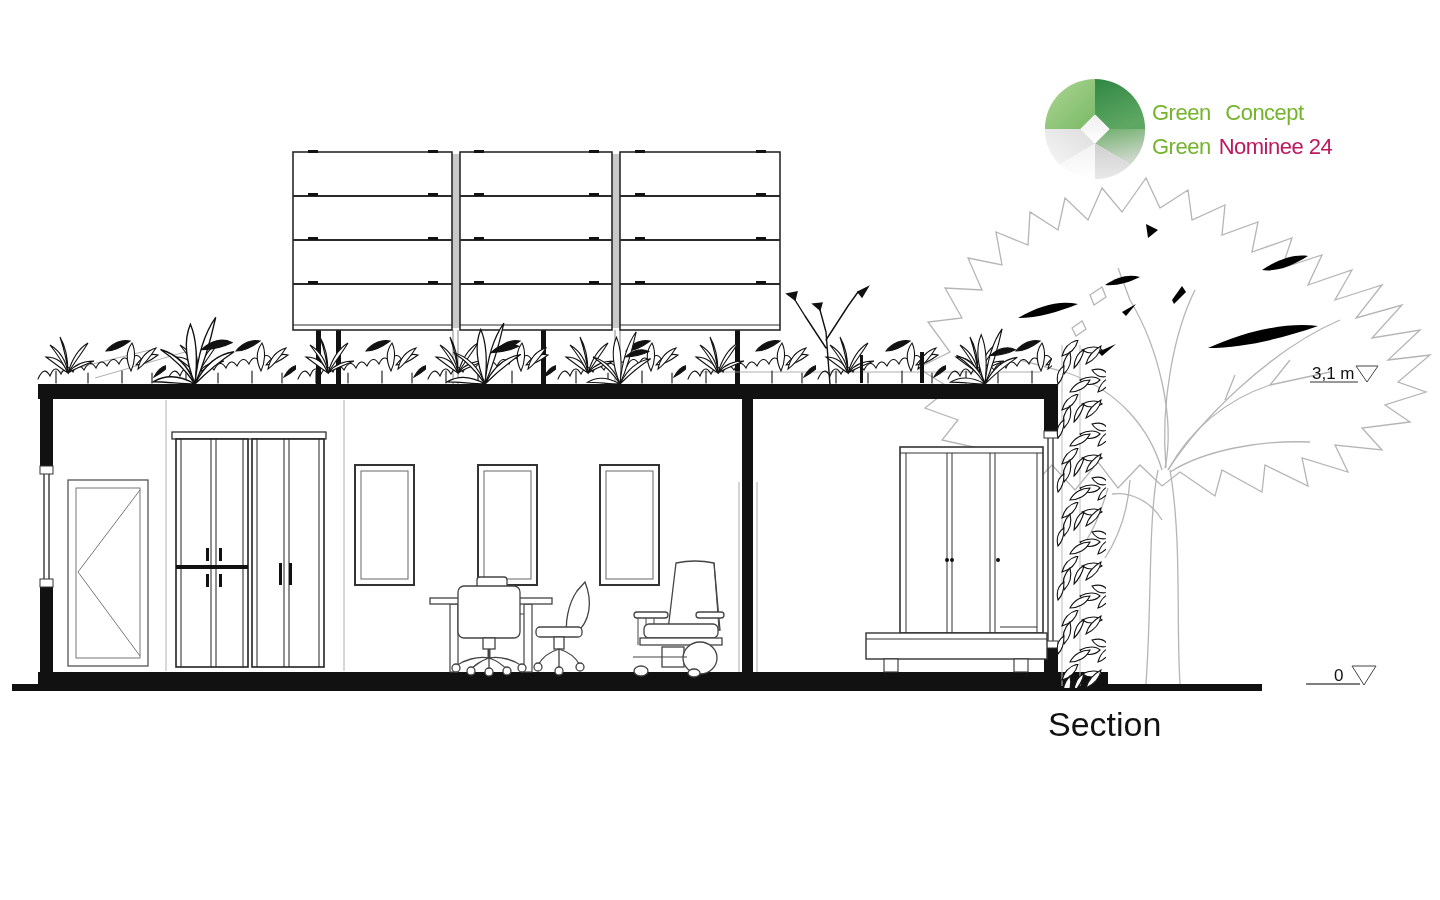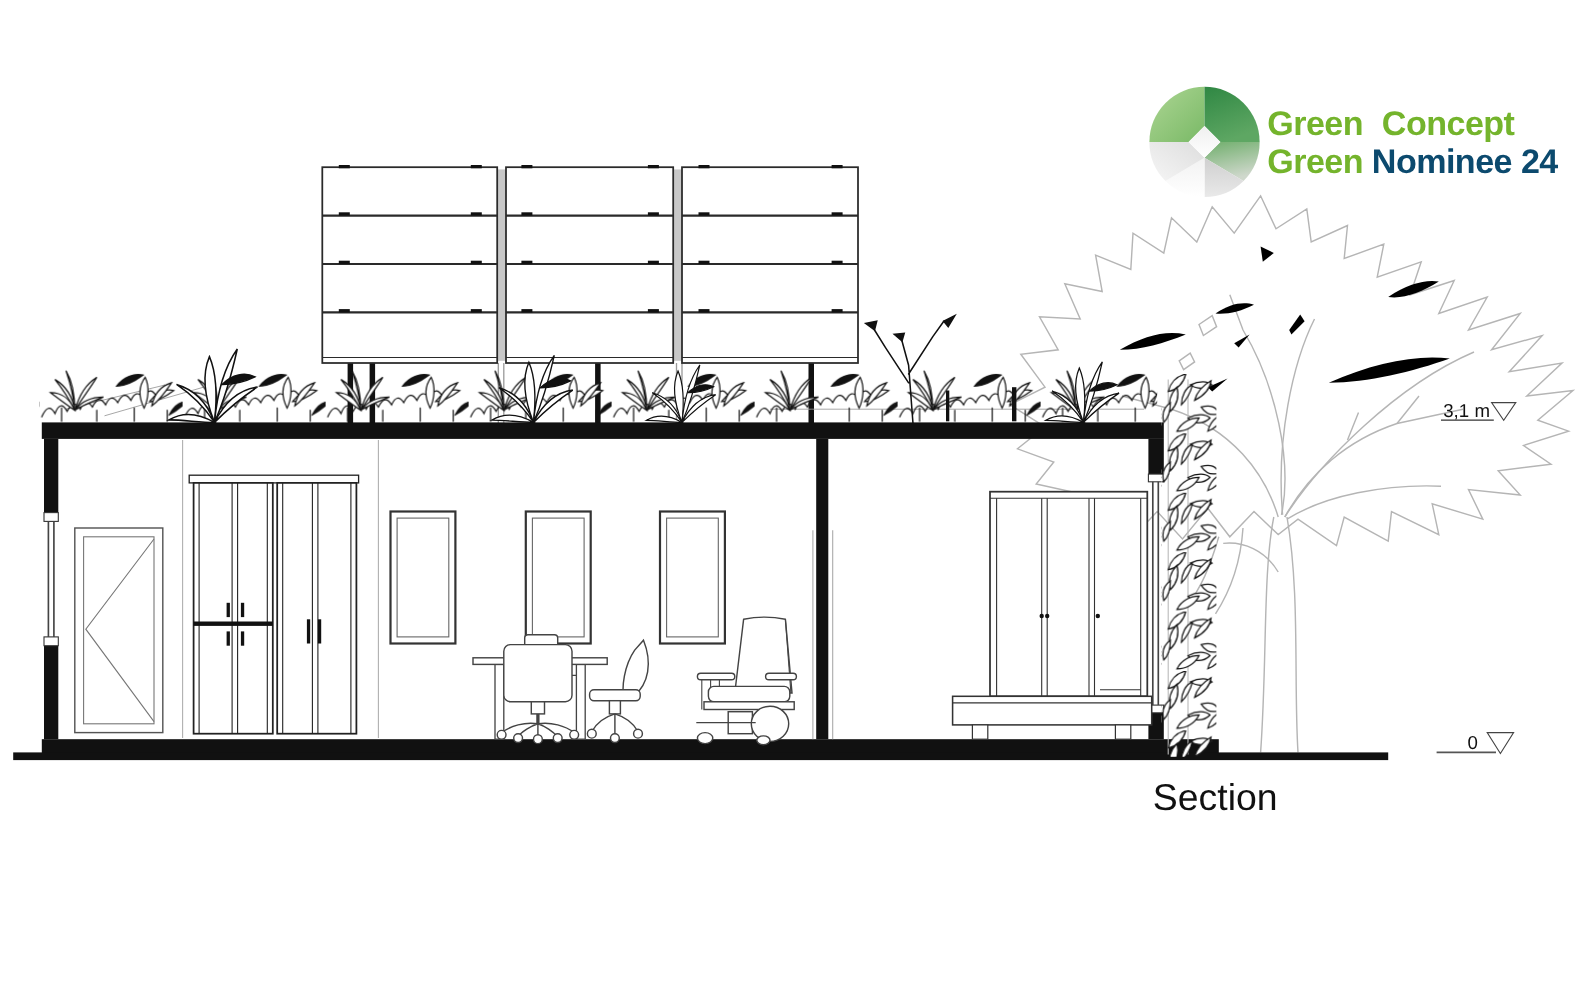--- a/index.html
+++ b/index.html
@@ -3,24 +3,24 @@
 <meta charset="utf-8">
 <style>
   html,body{margin:0;padding:0;background:#fff;}
   .stage{position:relative;width:1440px;height:900px;background:#ffffff;overflow:hidden;
          font-family:"Liberation Sans",sans-serif;}
   .drawing-svg{position:absolute;left:0;top:0;}
   
   .badge{position:absolute;left:1042px;top:76px;width:380px;height:112px;}
   .badge-gem{position:absolute;left:0;top:0;width:106px;height:106px;}
   .badge-text{position:absolute;left:110px;top:20px;white-space:nowrap;
-              font-weight:bold;font-size:31px;line-height:34px;letter-spacing:-0.5px;}
+              font-weight:normal;font-size:22px;line-height:34px;letter-spacing:-0.5px;}
   .badge-line1{color:#74b42c;word-spacing:9px;}
   .badge-award{color:#74b42c;margin-right:8px;}
-  .badge-nominee{color:#0c4a6e;}
+  .badge-nominee{color:#be185d;}
 </style>
 </head>
 <body>
 
 <div class="stage">
 
 <svg class="drawing-svg" width="1440" height="900" viewBox="0 0 1440 900">
   <defs>
 
     <pattern id="roofVeg" patternUnits="userSpaceOnUse" x="36" y="321" width="130" height="64">

